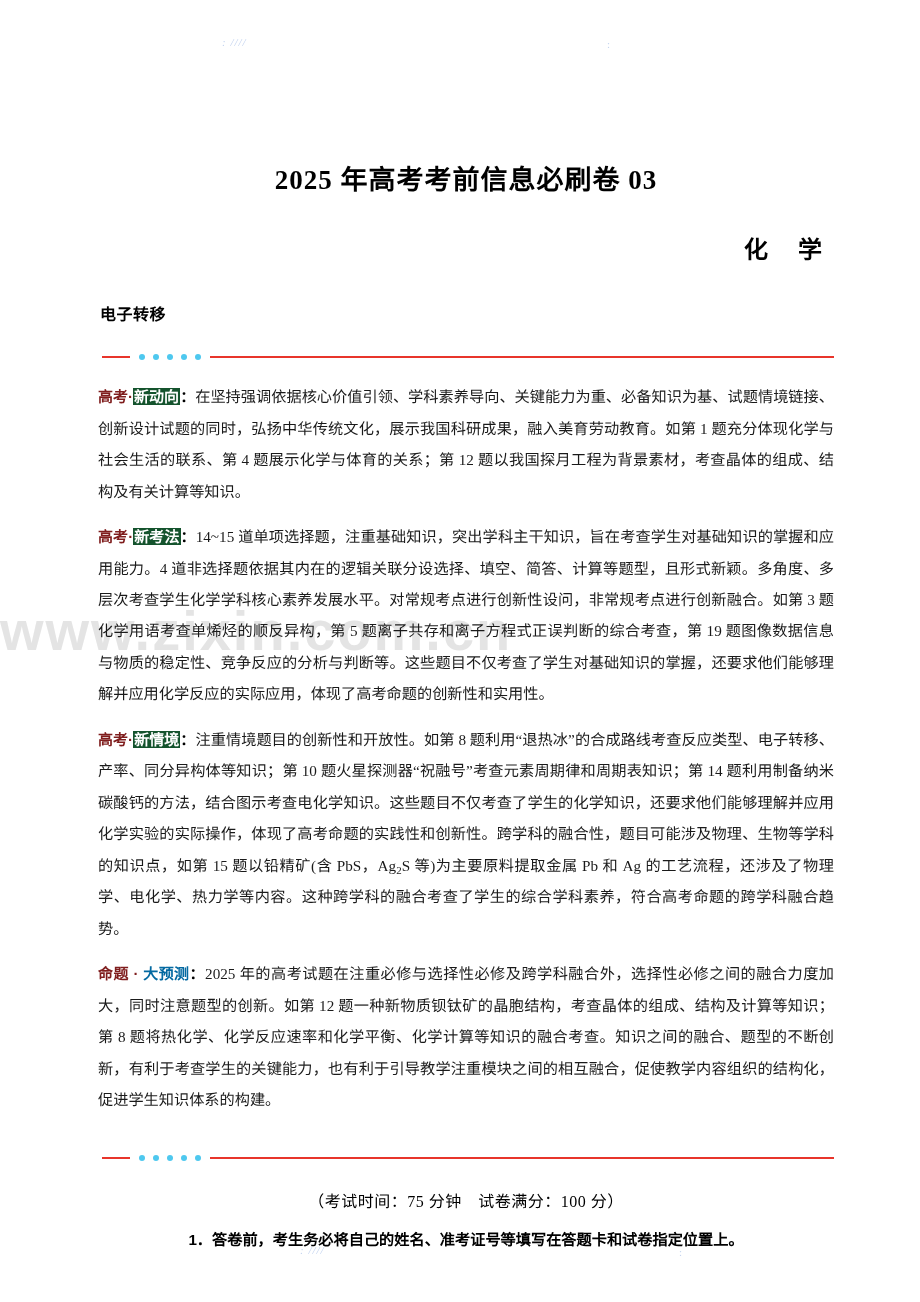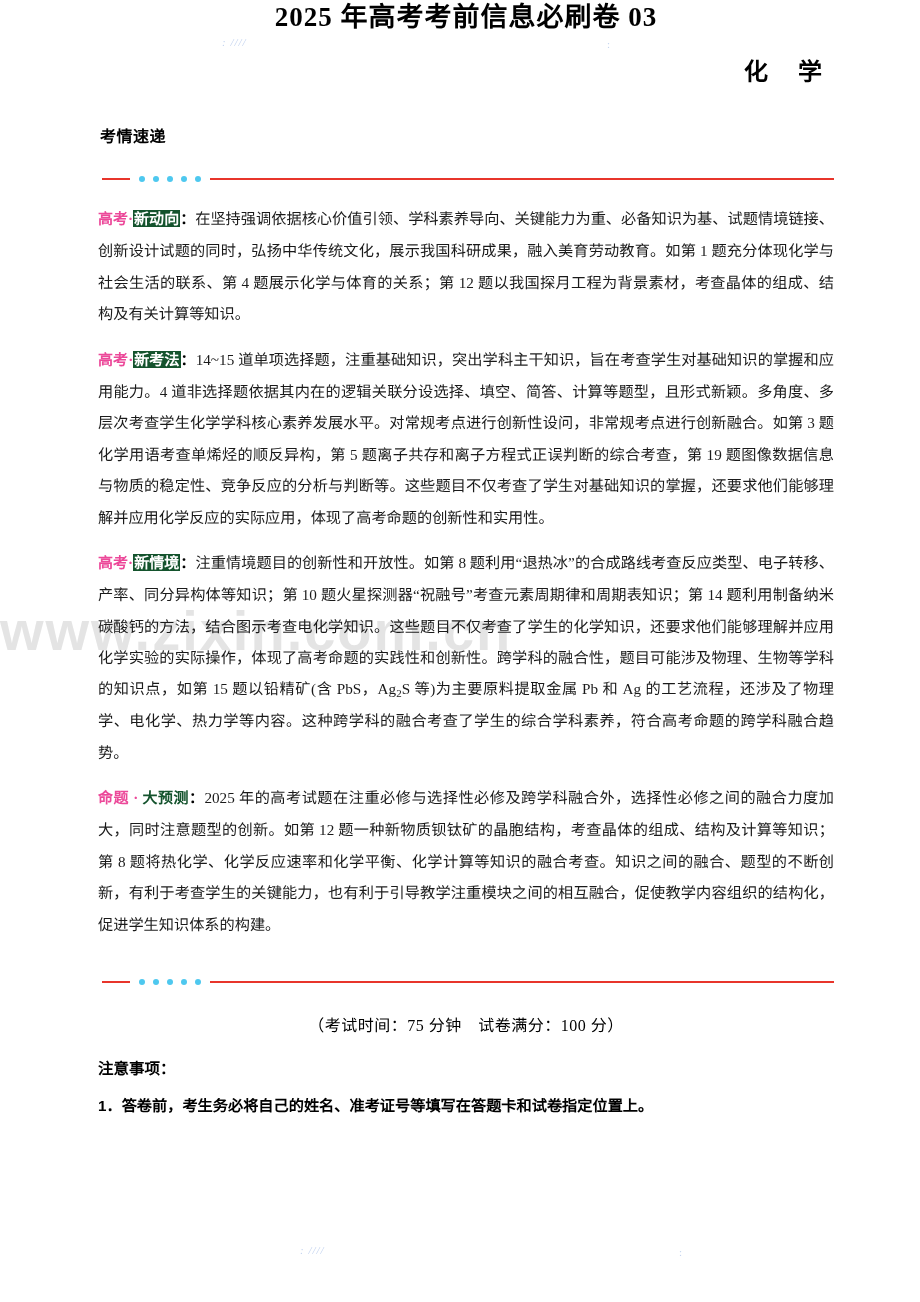--- a/index.html
+++ b/index.html
@@ -57,21 +57,22 @@
 
   
   .content {
     position: relative;
     z-index: 2;
     padding: 0 86px 0 98px;
   }
 
   
   .doc-title {
-    margin: 1px;
+    margin: 16px;
+    padding-top: 148px;
     text-align: center;
     font-family: "Liberation Serif", serif;
     font-size: 27px;
     font-weight: bold;
     letter-spacing: 1px;
     line-height: 1.2;
   }
   .doc-subtitle {
     margin: 0;
     padding-top: 24px;
@@ -136,37 +137,37 @@
     font-family: "Liberation Serif", "DejaVu Serif", serif;
     font-size: 15.2px;
     line-height: 2.07;
     text-align: justify;
     text-justify: inter-ideograph;
     color: #1a1a1a;
   }
   .para:first-of-type { padding-top: 16px; }
 
   .lbl-black {
-    font-family: Liberation Serif, serif;
-    font-weight: bold;
-    color: #ec4899;
+    font-family: Liberation Sans, sans-serif;
+    font-weight: bold;
+    color: #7f1d1d;
     font-size: 15px;
   }
   .lbl-hl {
     font-family: "Liberation Sans", sans-serif;
     font-weight: bold;
     color: #ffffff;
     background: #14532d;
     font-size: 15px;
     padding: 0 1px;
   }
   .lbl-red {
     font-family: "Liberation Sans", sans-serif;
     font-weight: bold;
-    color: #14532d;
+    color: #0369a1;
     font-size: 15px;
   }
   .lbl-colon {
     font-family: "Liberation Sans", sans-serif;
     font-weight: bold;
     color: #000000;
     font-size: 15px;
   }
   sub {
     font-size: 0.72em;
@@ -198,40 +199,41 @@
     padding-left: 0;
     list-style: none;
   }
   .notice-list li {
     font-family: "Liberation Sans", sans-serif;
     font-size: 15.2px;
     font-weight: bold;
     line-height: 1.9;
     text-indent: -22px;
     padding-left: 22px;
+    text-align: center;
   }
 </style>
 </head>
 <body>
 
 <div class="page">
 
   <div class="page-mark hdr-left">: ////</div>
   <div class="page-mark hdr-right">:</div>
   <div class="page-mark ftr-left">: ////</div>
   <div class="page-mark ftr-right">:</div>
 
   <div class="watermark">www.zixin.com.cn</div>
 
   <div class="content">
 
     <h1 class="doc-title">2025 年高考考前信息必刷卷 03</h1>
     <h2 class="doc-subtitle">化  学</h2>
 
-    <h3 class="section-heading">考情速递</h3>
+    <h3 class="section-heading">电子转移</h3>
 
     <div class="divider top">
       <span class="rule-short"></span>
       <span class="dots">
         <span class="dot"></span>
         <span class="dot"></span>
         <span class="dot"></span>
         <span class="dot"></span>
         <span class="dot"></span>
       </span>
@@ -261,19 +263,18 @@
         <span class="dot"></span>
         <span class="dot"></span>
         <span class="dot"></span>
         <span class="dot"></span>
       </span>
       <span class="rule-long"></span>
     </div>
 
     <p class="exam-meta">（考试时间：75 分钟　试卷满分：100 分）</p>
 
-    <p class="notice-title">注意事项：</p>
     <ul class="notice-list">
       <li>1．答卷前，考生务必将自己的姓名、准考证号等填写在答题卡和试卷指定位置上。</li>
     </ul>
 
   </div>
 </div>
 
 </body></html>

